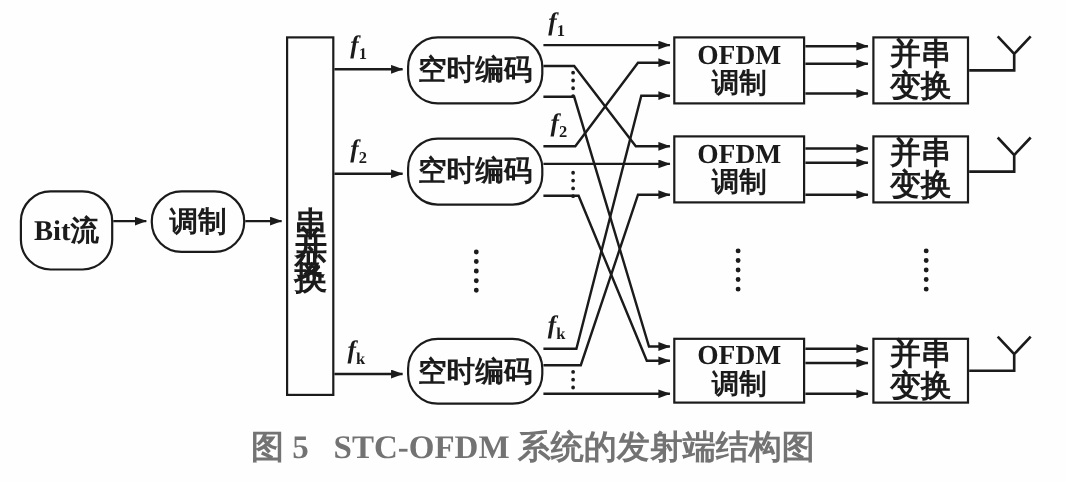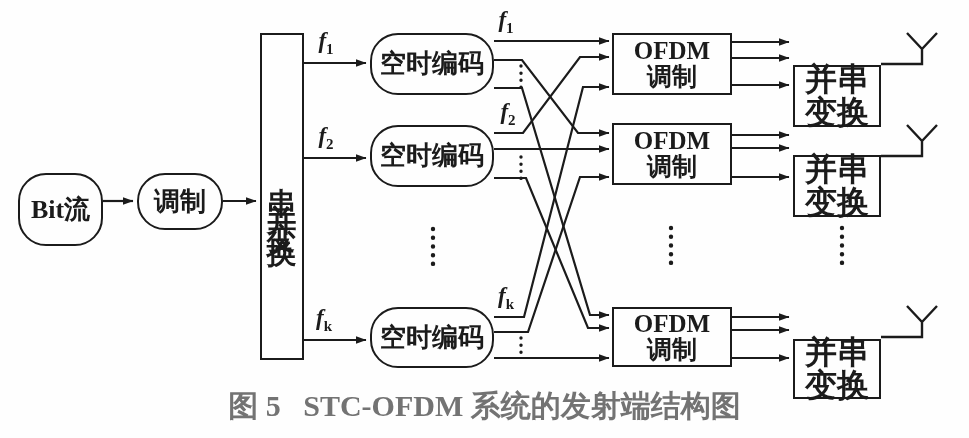--- a/index.html
+++ b/index.html
@@ -22,21 +22,21 @@
     align-items: center;
     justify-content: center;
     text-align: center;
     font-weight: 600;
     color: #1b1b1b;
     line-height: 1.04;
   }
   .box .stack { display: flex; flex-direction: column; align-items: center; }
   .fs26 { font-size: 26px; border-radius: 28px; }
   .fs25 { font-size: 25px; align-items: center; }
-  .fs24 { font-size: 32px; margin-top: 32px; }
+  .fs24 { font-size: 28px; }
   .vtext {
     writing-mode: vertical-rl;
     text-orientation: upright;
     font-size: 30px;
     letter-spacing: 17px;
     font-weight: 600;
   }
   .flabel {
     position: absolute;
     width: 40px;

